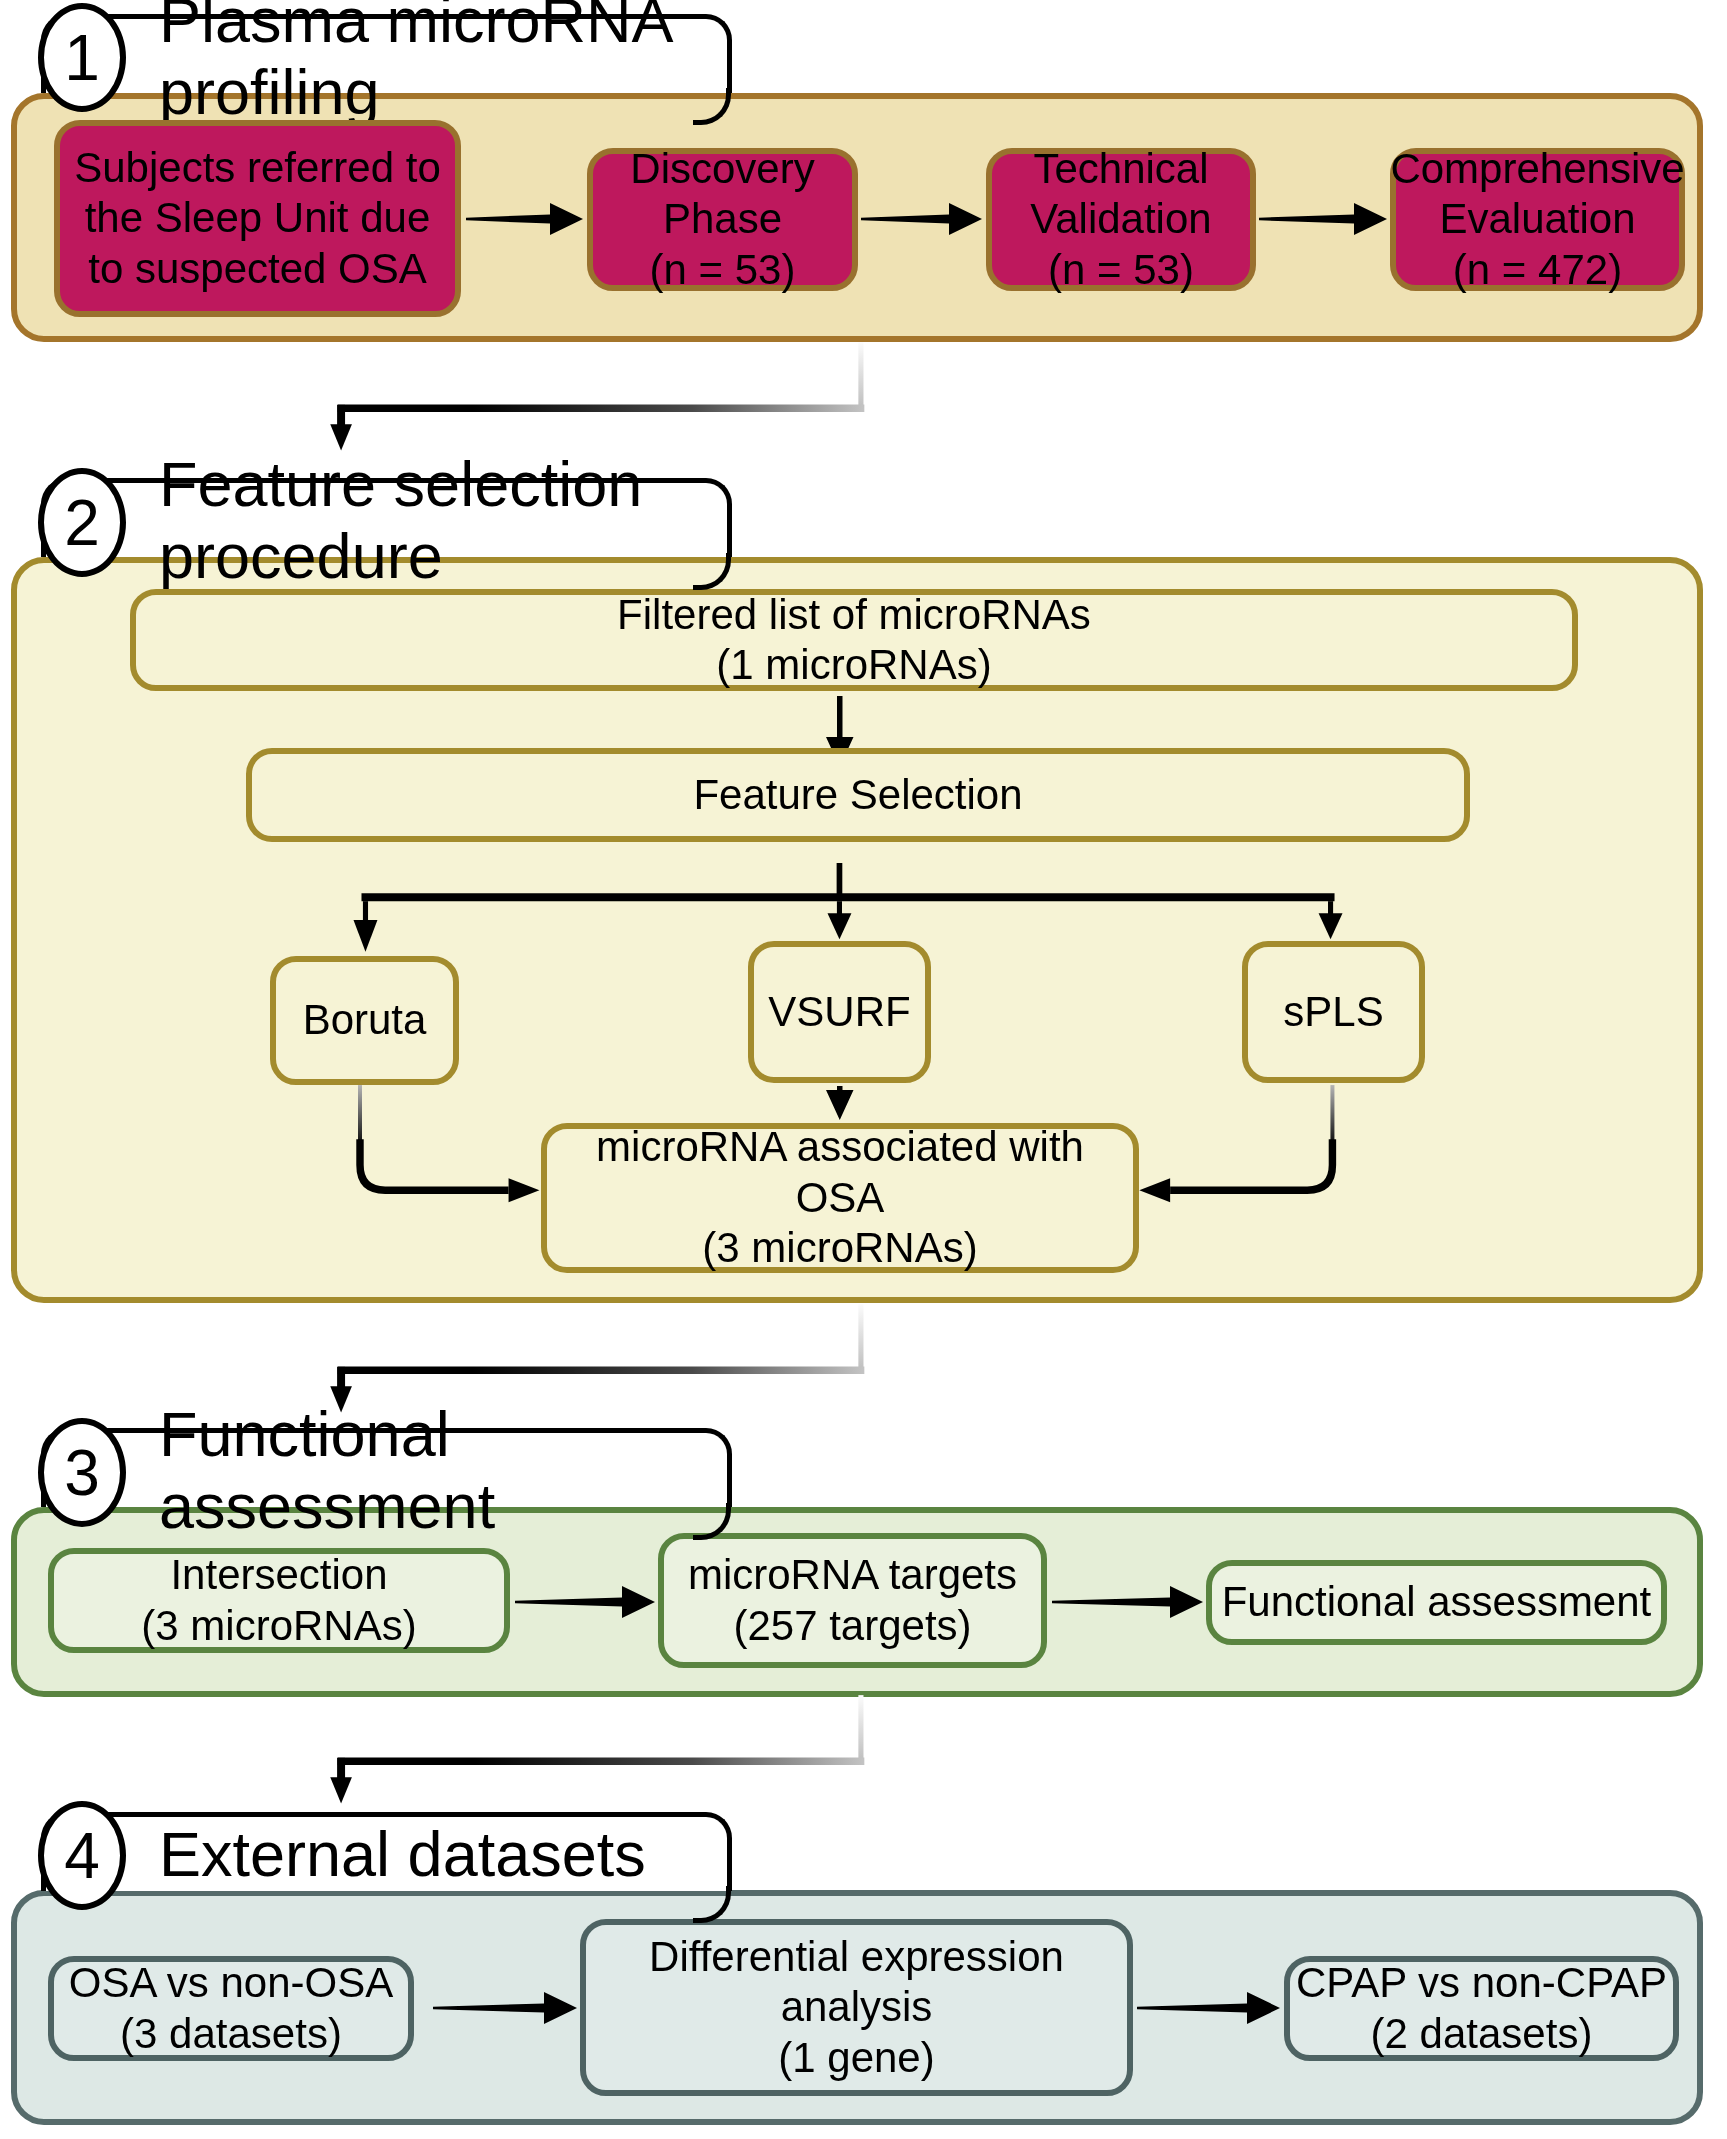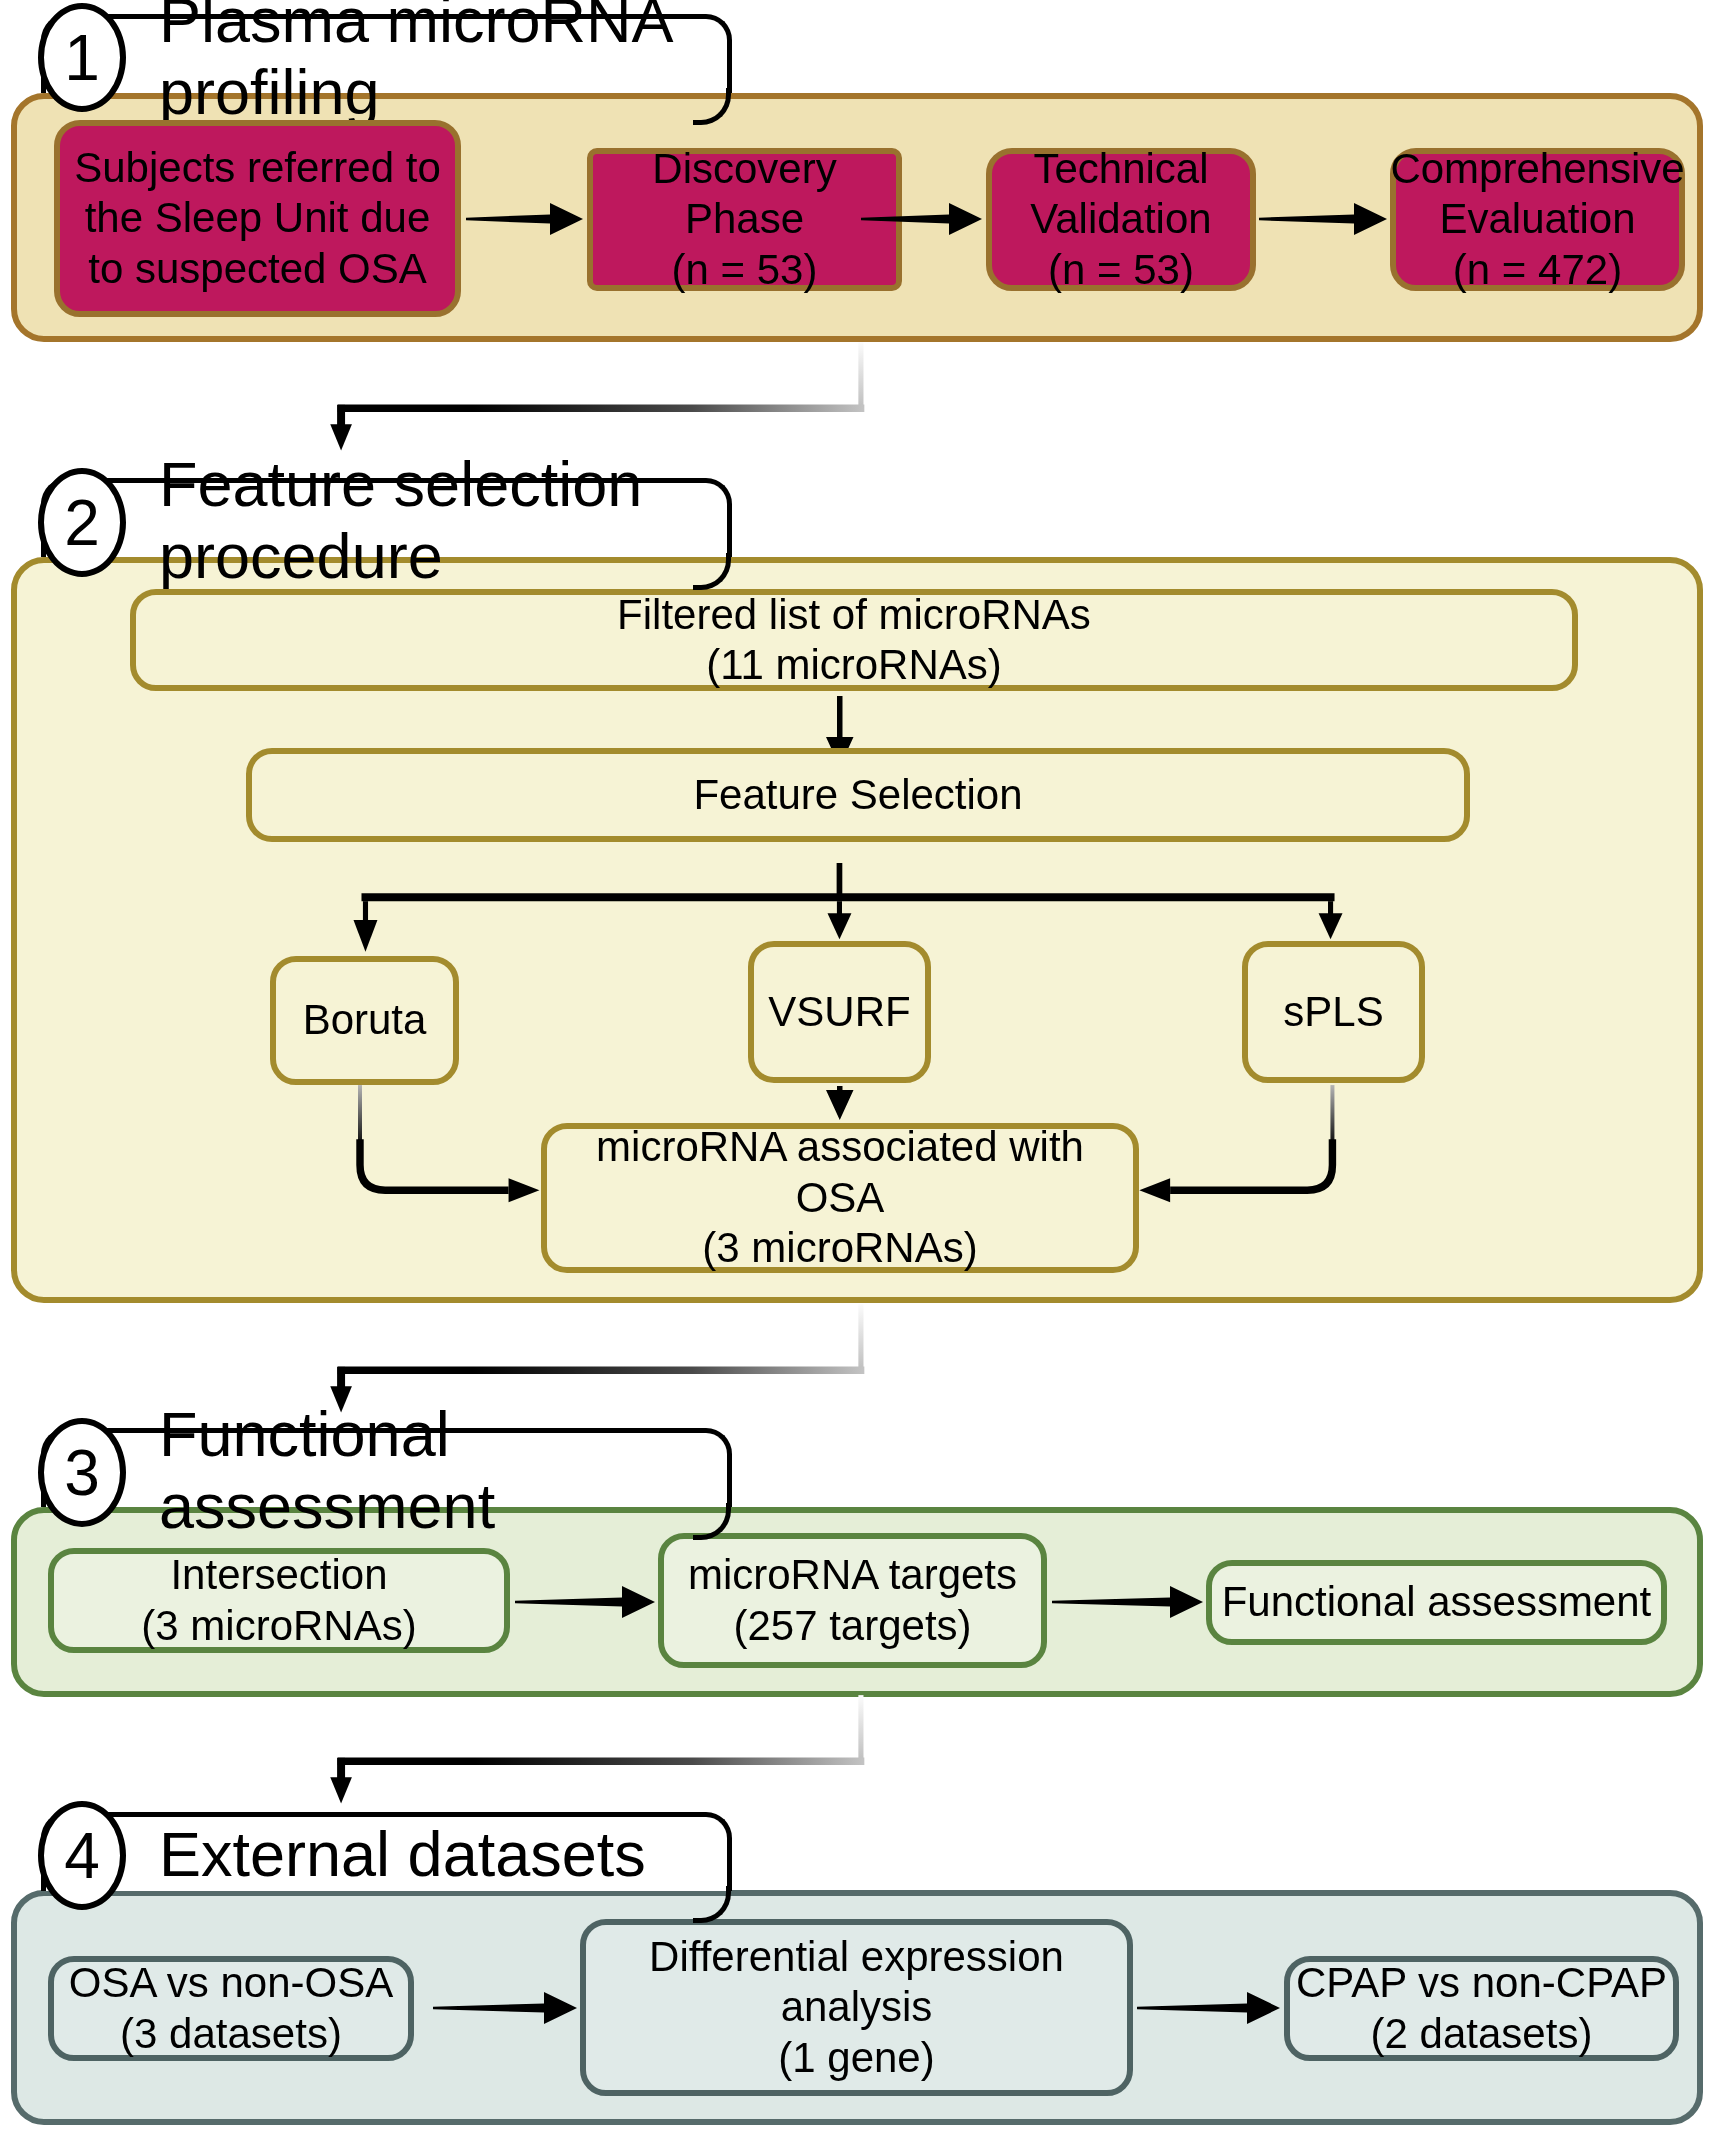--- a/index.html
+++ b/index.html
@@ -35,21 +35,21 @@
   
   .box{position:absolute;display:flex;align-items:center;justify-content:center;
        text-align:center;white-space:pre-line;border-radius:26px;box-sizing:border-box;
        z-index:2;font-size:42px;line-height:1.2;}
   .s1{border:6.3px solid #99712e;background:#be185d;}
   .s2{border:6.3px solid #a38b2d;background:#f6f3d5;}
   .s3{border:6.3px solid #5a8440;background:#ebf2e0;}
   .s4{border:6.9px solid #4e6363;background:#e0eae8;}
 
   .b1a{left:54px;top:120px;width:407px;height:197px;}
-  .b1b{left:587px;top:148px;width:315px;height:143px;border-radius:10px;}
+  .b1b{left:587px;top:148px;width:271px;height:143px;}
   .b1c{left:986px;top:148px;width:270px;height:143px;}
   .b1d{left:1390px;top:148px;width:295px;height:143px;text-align:center;}
 
   .b2a{left:130px;top:589px;width:1448px;height:102px;}
   .b2b{left:246px;top:748px;width:1224px;height:94px;}
   .b2c{left:270px;top:956px;width:189px;height:129px;}
   .b2d{left:748px;top:941px;width:183px;height:142px;}
   .b2e{left:1242px;top:941px;width:183px;height:142px;}
   .b2f{left:541px;top:1123px;width:598px;height:150px;}
 
@@ -138,21 +138,21 @@
   </svg>
 
   <div class="panel p2"></div>
   <div class="tab t2">
     <span>Feature selection procedure</span>
   </div>
   <div class="tab-corner c2"></div>
   <div class="badge n2">2</div>
 
   <div class="box s2 b2a">Filtered list of microRNAs
-(11 microRNAs)</div>
+(1 microRNAs)</div>
   <div class="varrow va1"></div>
   <div class="box s2 b2b">Feature Selection</div>
 
   <svg class="branch" viewBox="0 0 1780 165">
     <path d="M868 0 V60" stroke="#000" stroke-width="10" fill="none"></path>
     <path d="M29 60 H1737" stroke="#000" stroke-width="14" fill="none"></path>
     <path d="M36 67 V104" stroke="#000" stroke-width="9" fill="none"></path>
     <polygon points="15,100 57,100 36,156" fill="#000"></polygon>
     <path d="M868 67 V92" stroke="#000" stroke-width="9" fill="none"></path>
     <polygon points="847,88 889,88 868,134" fill="#000"></polygon>

